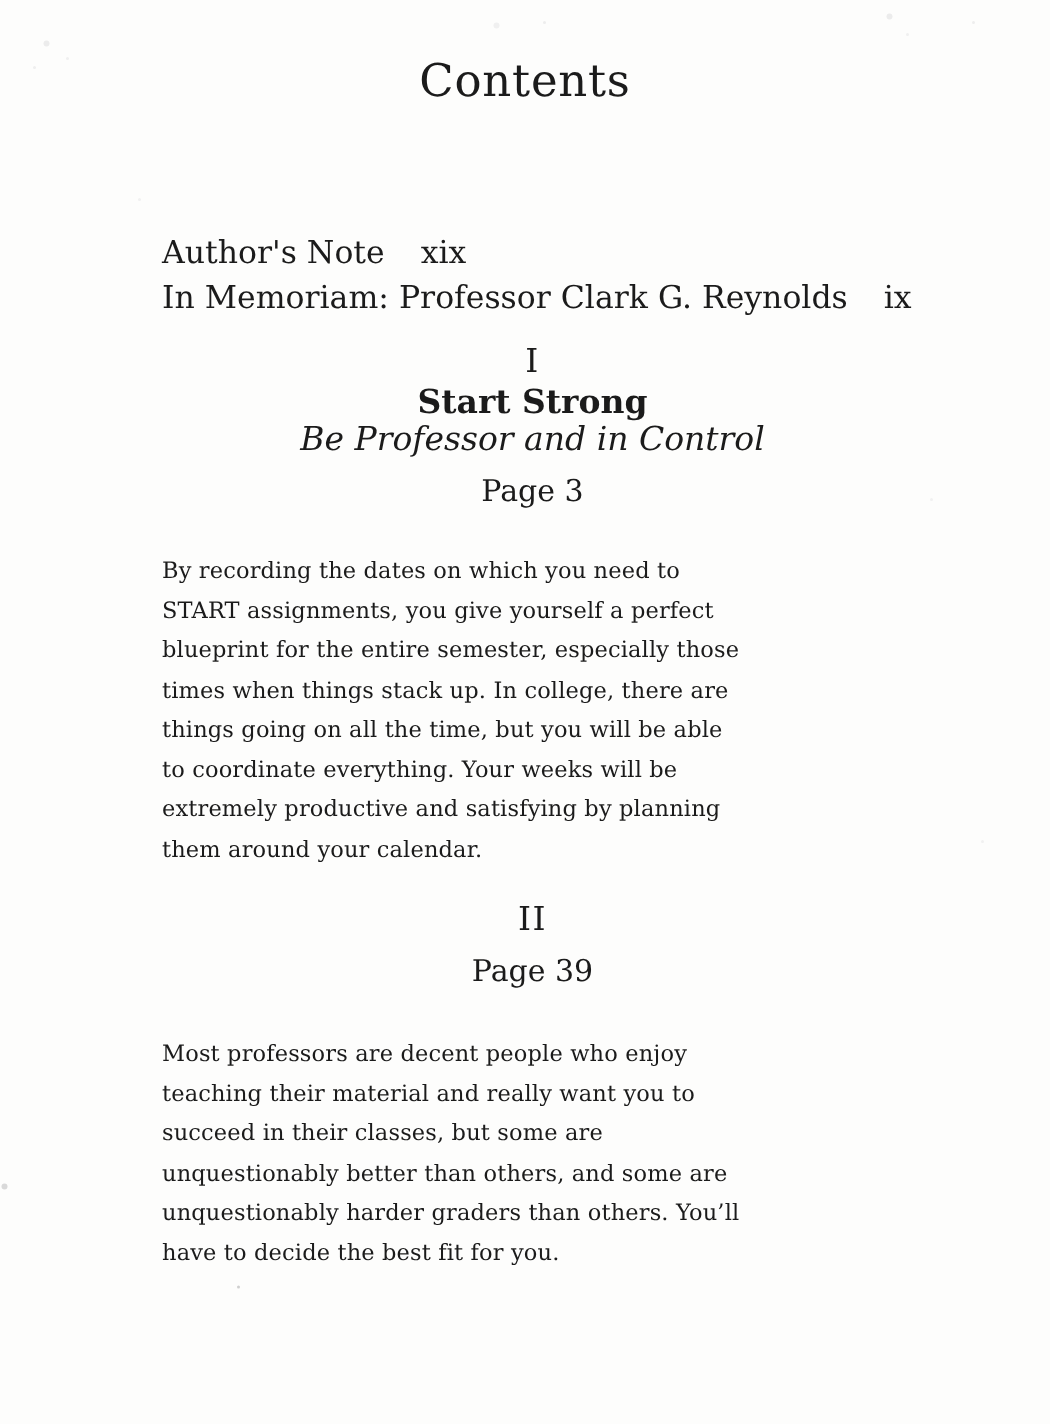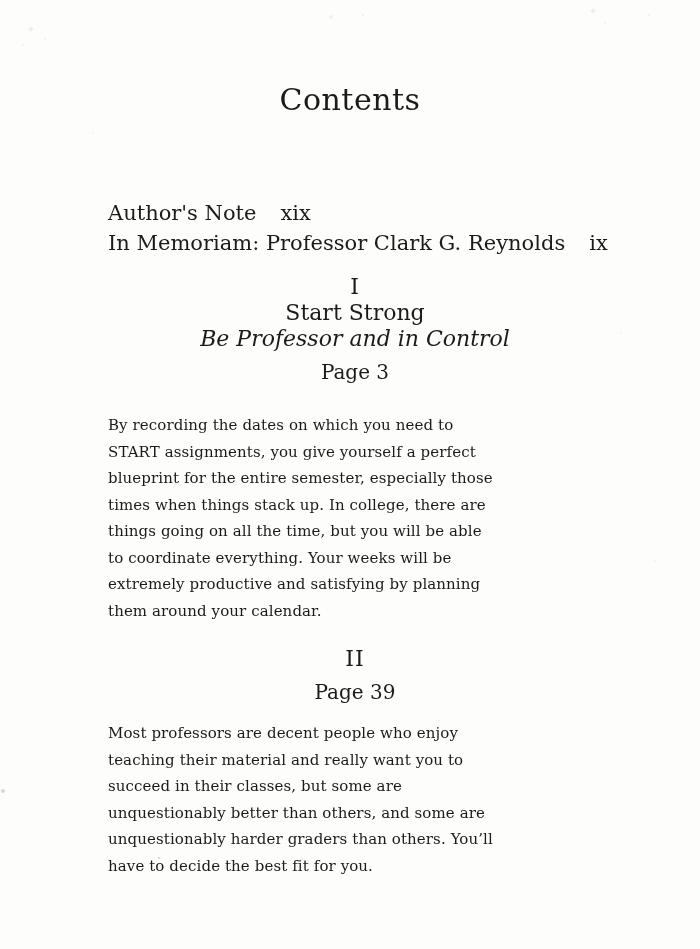--- a/index.html
+++ b/index.html
@@ -45,21 +45,21 @@
   .center-col {
     text-align: center;
     margin-left: 10px; 
   }
   .doc-title {
     font-size: 30px;
     line-height: 32px;
     font-weight: normal;
     letter-spacing: 0.5px;
     margin: 0;
-    padding-top: 84px;
+    padding-top: 39px;
   }
   .doc-subtitle {
     font-size: 23px;
     line-height: 32px;
     font-style: italic;
     margin-top: 22px;
   }
   .front-matter {
     margin-top: 82px;
     margin-left: 108px;
@@ -77,40 +77,40 @@
   .chapter-head {
     font-size: 22px;
     line-height: 26px;
   }
   .chapter-head.first { margin-top: 16px; }
   .chapter-head.second { margin-top: 22px; }
   .chapter-numeral {
     letter-spacing: 1px;
   }
   .chapter-title {
-    font-weight: normal;
+    font-weight: bold;
   }
   .chapter-epigraph {
     font-style: italic;
   }
   .chapter-page {
     font-size: 20px;
     line-height: 24px;
     margin-top: 8px;
   }
   .excerpt {
     margin-left: 108px;
     width: 560px;
     font-size: 15px;
     line-height: 26.5px;
     white-space: pre-line;
     letter-spacing: 0.1px;
   }
   .excerpt.first { margin-top: 28px; }
-  .excerpt.second { margin-top: 16px; }
+  .excerpt.second { margin-top: 30px; }
 </style>
 </head>
 <body>
 
 <div class="page">
 
   <div class="speckles"></div>
 
   <h1 class="doc-title center-col">Contents</h1>
 

